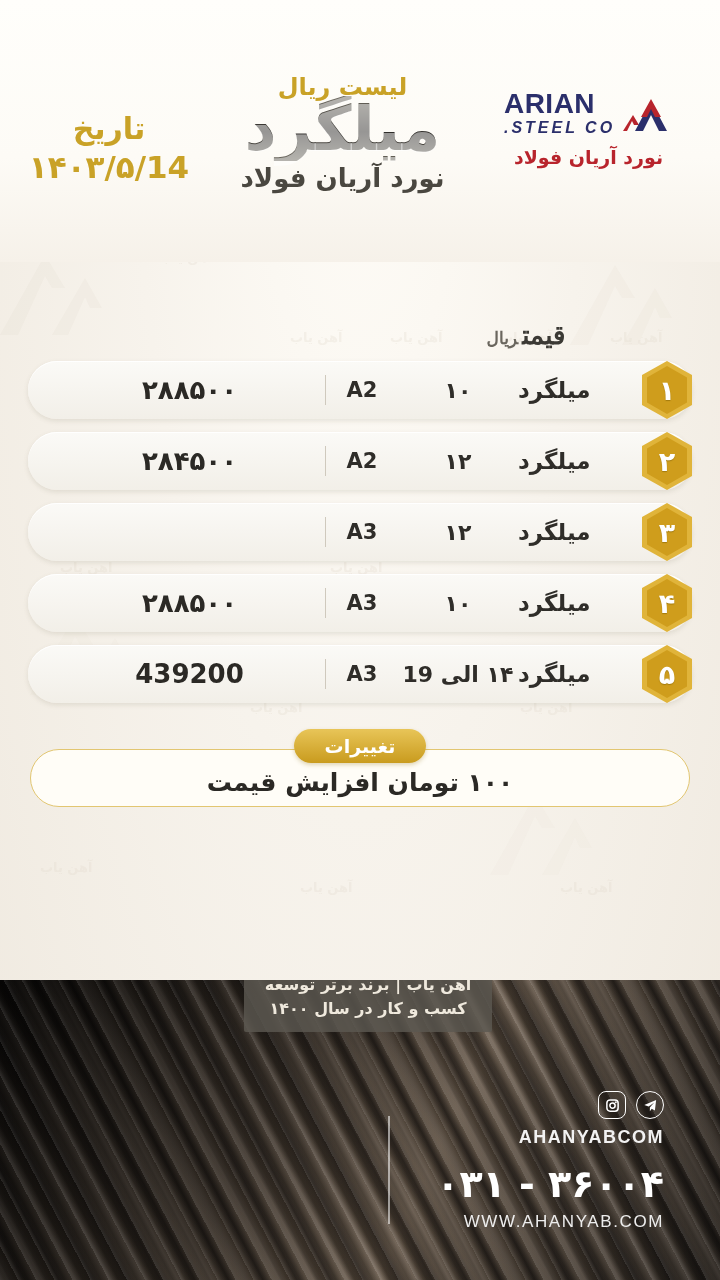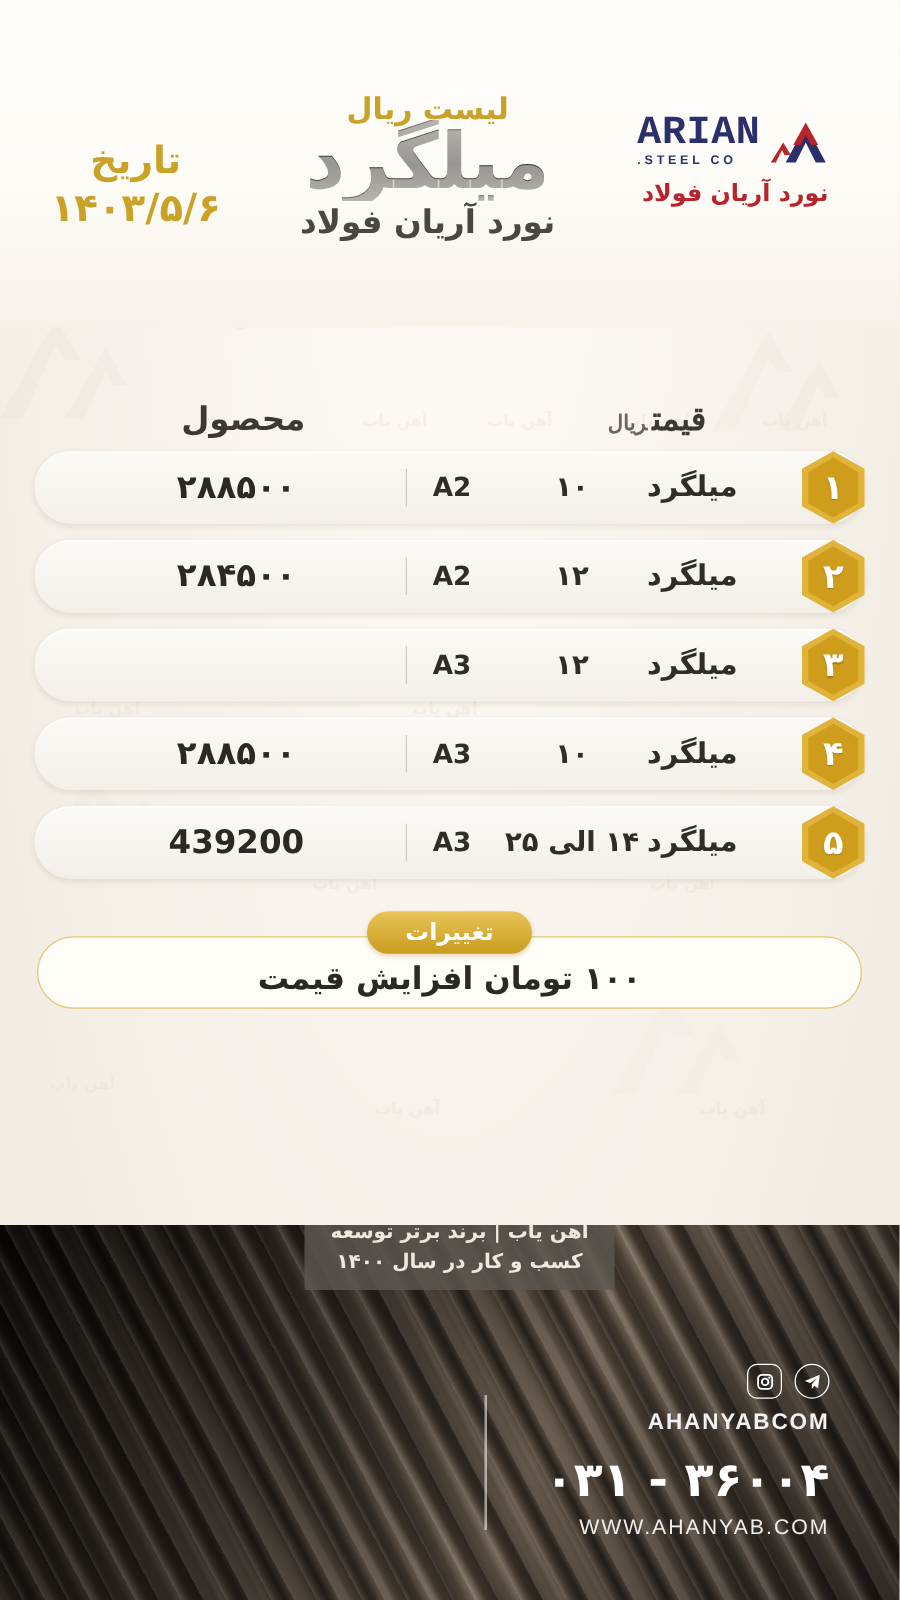--- a/index.html
+++ b/index.html
@@ -70,33 +70,34 @@
     position: relative;
     width: 52px; height: 44px;
     flex: 0 0 auto;
   }
   .logo-mark svg { width: 100%; height: 100%; }
   .logo-text {
     text-align: left;
     line-height: 1;
   }
   .logo-title {
-    font-family: Liberation Mono, monospace;
-    font-size: 32px;
+    font-family: Liberation Sans, sans-serif;
+    font-size: 28px;
     font-weight: bold;
     color: #2b2f6b;
     letter-spacing: .5px;
   }
   .logo-sub {
     font-family: "Liberation Sans", sans-serif;
-    font-size: 10px;
+    font-size: 16px;
     font-weight: bold;
     color: #2b2f6b;
     letter-spacing: 3px;
     margin-top: 2px;
+    font-style: italic;
   }
   .logo-fa {
     margin-top: 10px;
     font-size: 19px;
     font-weight: bold;
     color: #b8242c;
     letter-spacing: 0;
   }
 
   
@@ -456,31 +457,30 @@
       </div>
 
       <div class="title-block">
         <div class="title-small">لیست ریال</div>
         <div class="title-main">میلگرد</div>
         <div class="title-brand">نورد آریان فولاد</div>
       </div>
 
       <div class="date-block">
         <div class="date-label">تاریخ</div>
-        <div class="date-value">۱۴۰۳/۵/۶</div>
+        <div class="date-value">۱۴۰۳/۵/14</div>
       </div>
 
     </div>
   </div>
 
   <div class="col-head">
     <div class="ch-price">
       <span>قیمت</span><small>ریال</small>
     </div>
-    <div class="ch-product">محصول</div>
   </div>
 
   <div class="rows">
 
     <div class="row">
       <div class="badge">
         <svg viewBox="0 0 62 62">
             <polygon points="31,2 56,16 56,46 31,60 6,46 6,16" fill="#e0b43a"></polygon>
             <polygon points="31,7 51,18.5 51,43.5 31,55 11,43.5 11,18.5" fill="#cf9d1c"></polygon>
           </svg>
@@ -539,21 +539,21 @@
 
     <div class="row">
       <div class="badge">
         <svg viewBox="0 0 62 62">
             <polygon points="31,2 56,16 56,46 31,60 6,46 6,16" fill="#e0b43a"></polygon>
             <polygon points="31,7 51,18.5 51,43.5 31,55 11,43.5 11,18.5" fill="#cf9d1c"></polygon>
           </svg>
         <span>۵</span>
       </div>
       <div class="cell-name">میلگرد</div>
-      <div class="cell-size">۱۴ الی ۲۵</div>
+      <div class="cell-size">۱۴ الی 19</div>
       <div class="cell-grade">A3</div>
       <div class="divider"></div>
       <div class="cell-price">439200</div>
     </div>
 
   </div>
 
   <div class="changes-wrap">
     <div class="changes-tag">تغییرات</div>
     <div class="changes-box">۱۰۰ تومان افزایش قیمت</div>

